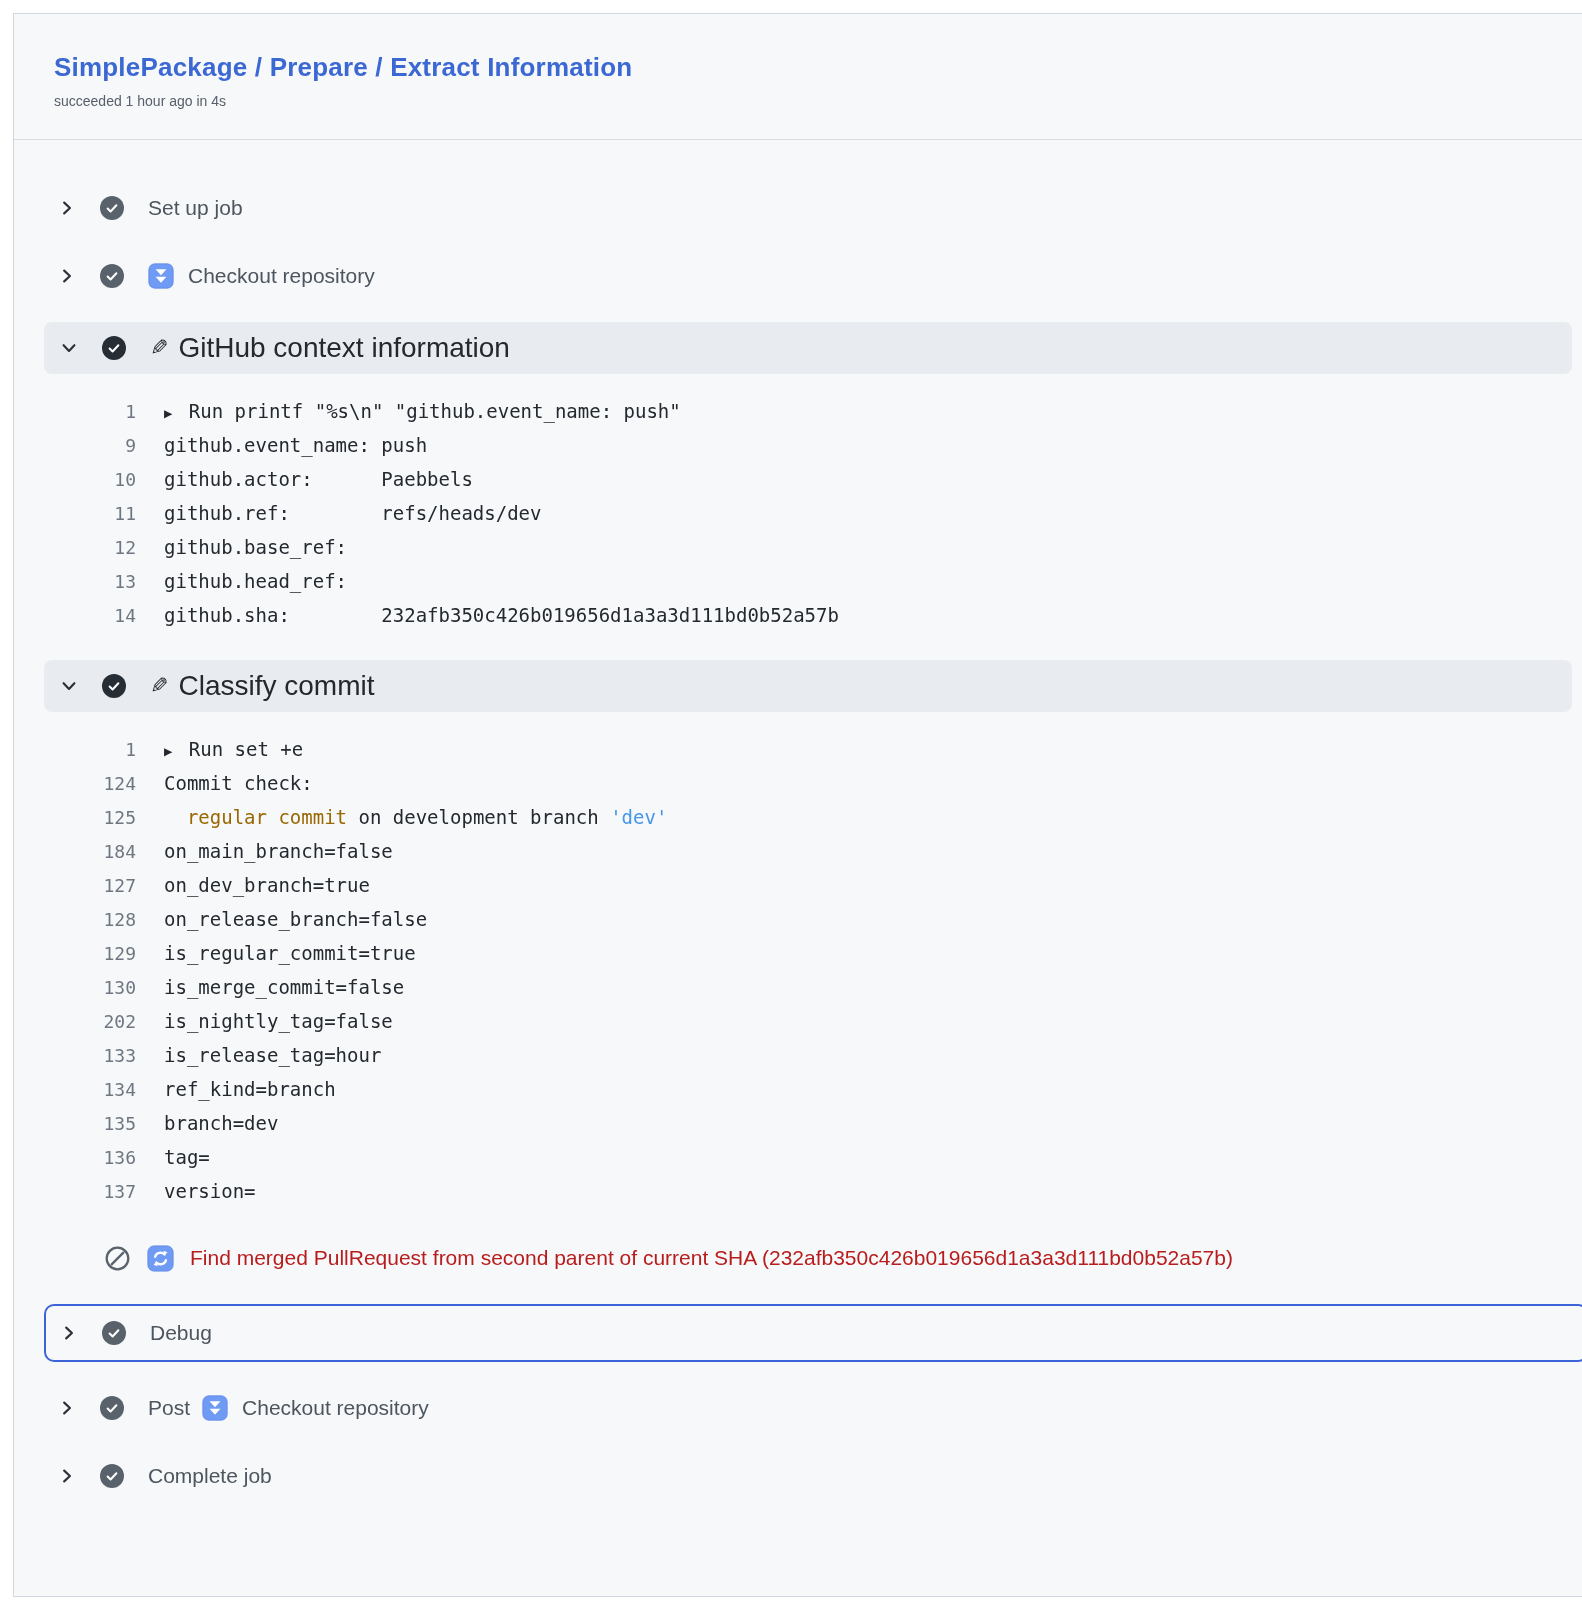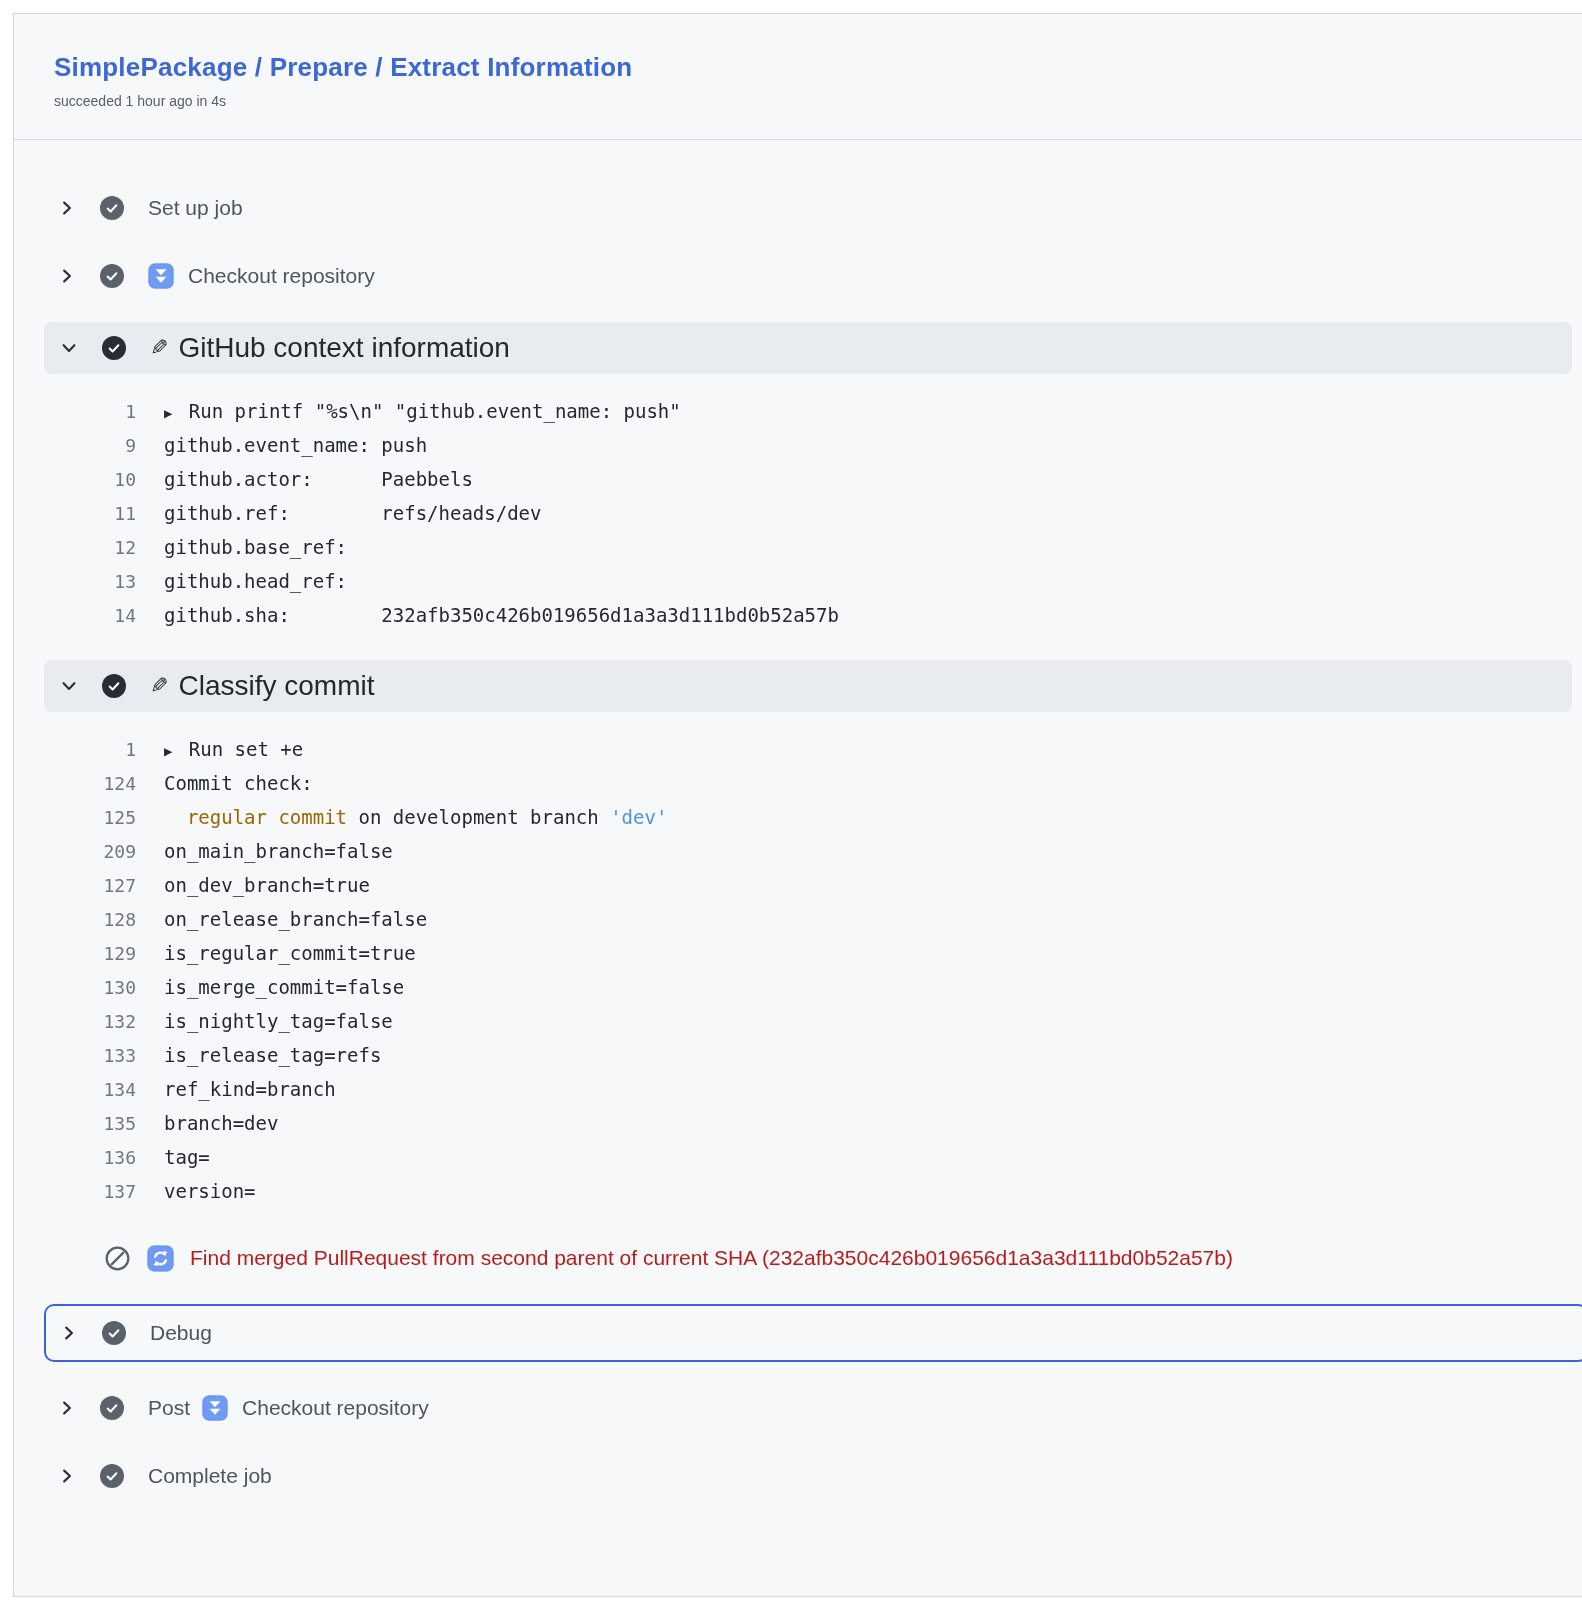--- a/index.html
+++ b/index.html
@@ -163,46 +163,46 @@
           </div>
           <div class="log-line">
         <span class="ln">124</span>
         <span class="lt"><span class="">Commit check:</span></span>
           </div>
           <div class="log-line">
         <span class="ln">125</span>
         <span class="lt"><span class="">  </span><span class="seg-warn">regular commit</span><span class=""> on development branch </span><span class="seg-str">'dev'</span></span>
           </div>
           <div class="log-line">
-        <span class="ln">209</span>
+        <span class="ln">184</span>
         <span class="lt"><span class="">on_main_branch=false</span></span>
           </div>
           <div class="log-line">
         <span class="ln">127</span>
         <span class="lt"><span class="">on_dev_branch=true</span></span>
           </div>
           <div class="log-line">
         <span class="ln">128</span>
         <span class="lt"><span class="">on_release_branch=false</span></span>
           </div>
           <div class="log-line">
         <span class="ln">129</span>
         <span class="lt"><span class="">is_regular_commit=true</span></span>
           </div>
           <div class="log-line">
         <span class="ln">130</span>
         <span class="lt"><span class="">is_merge_commit=false</span></span>
           </div>
           <div class="log-line">
-        <span class="ln">132</span>
+        <span class="ln">202</span>
         <span class="lt"><span class="">is_nightly_tag=false</span></span>
           </div>
           <div class="log-line">
         <span class="ln">133</span>
-        <span class="lt"><span class="">is_release_tag=refs</span></span>
+        <span class="lt"><span class="">is_release_tag=hour</span></span>
           </div>
           <div class="log-line">
         <span class="ln">134</span>
         <span class="lt"><span class="">ref_kind=branch</span></span>
           </div>
           <div class="log-line">
         <span class="ln">135</span>
         <span class="lt"><span class="">branch=dev</span></span>
           </div>
           <div class="log-line">

